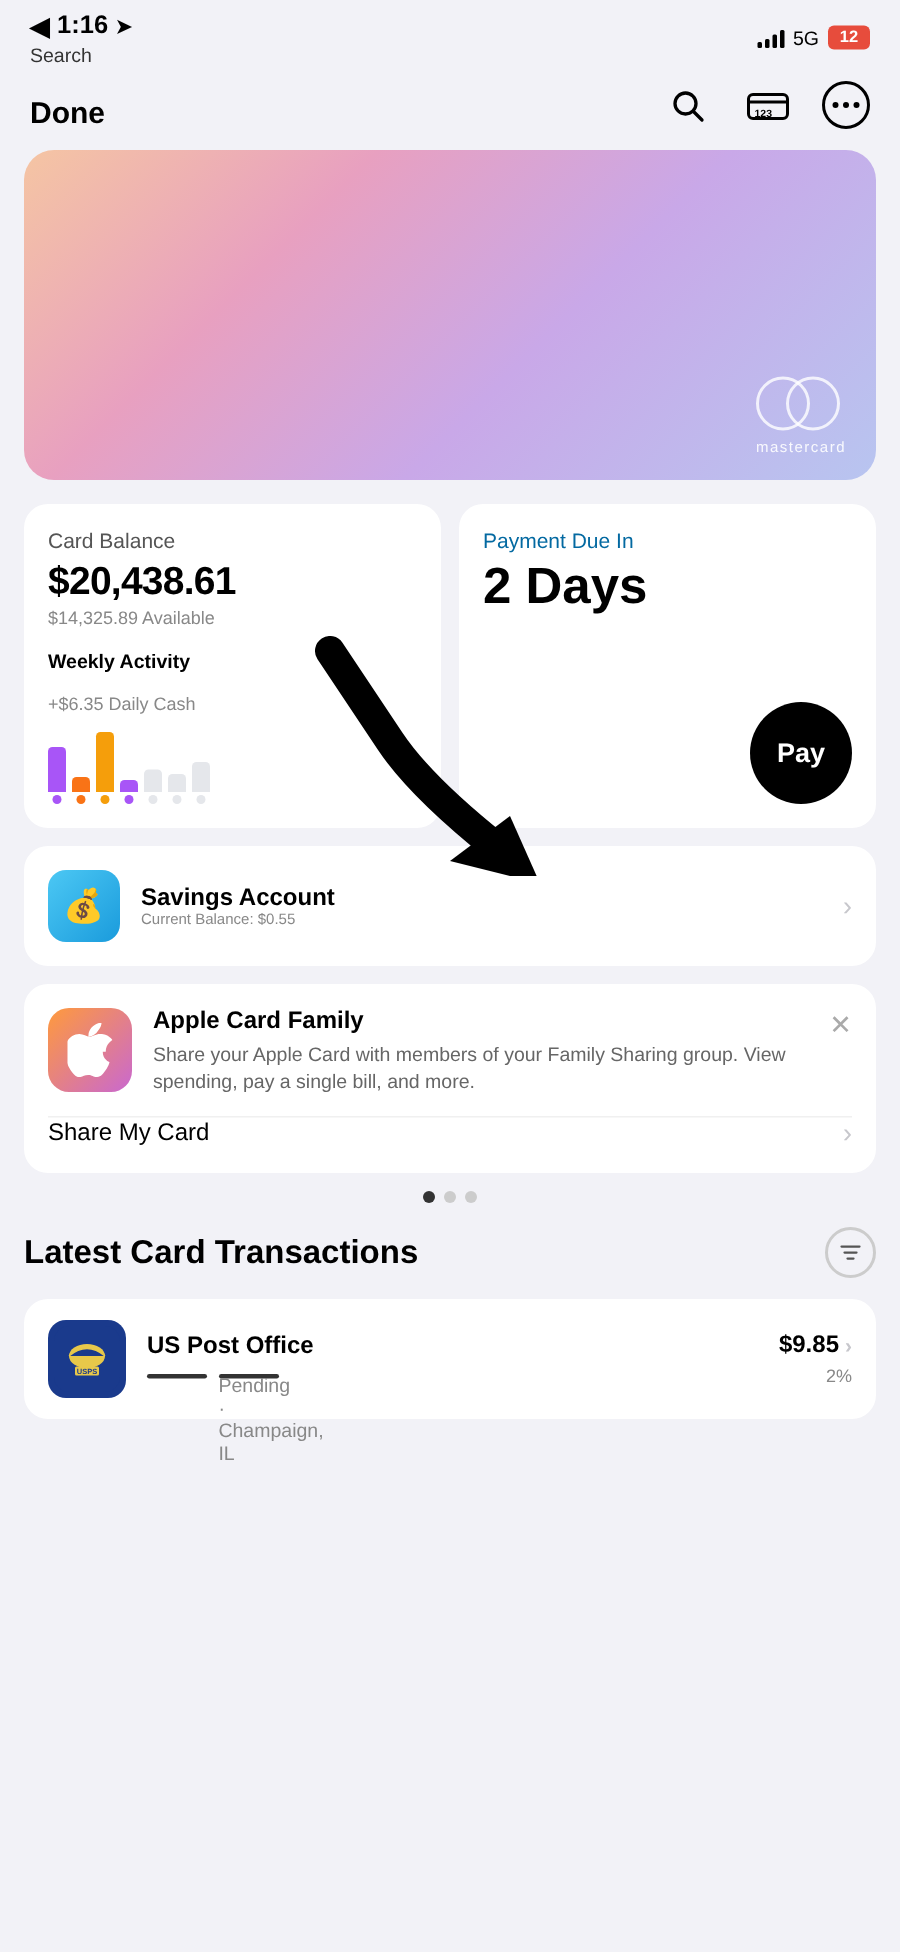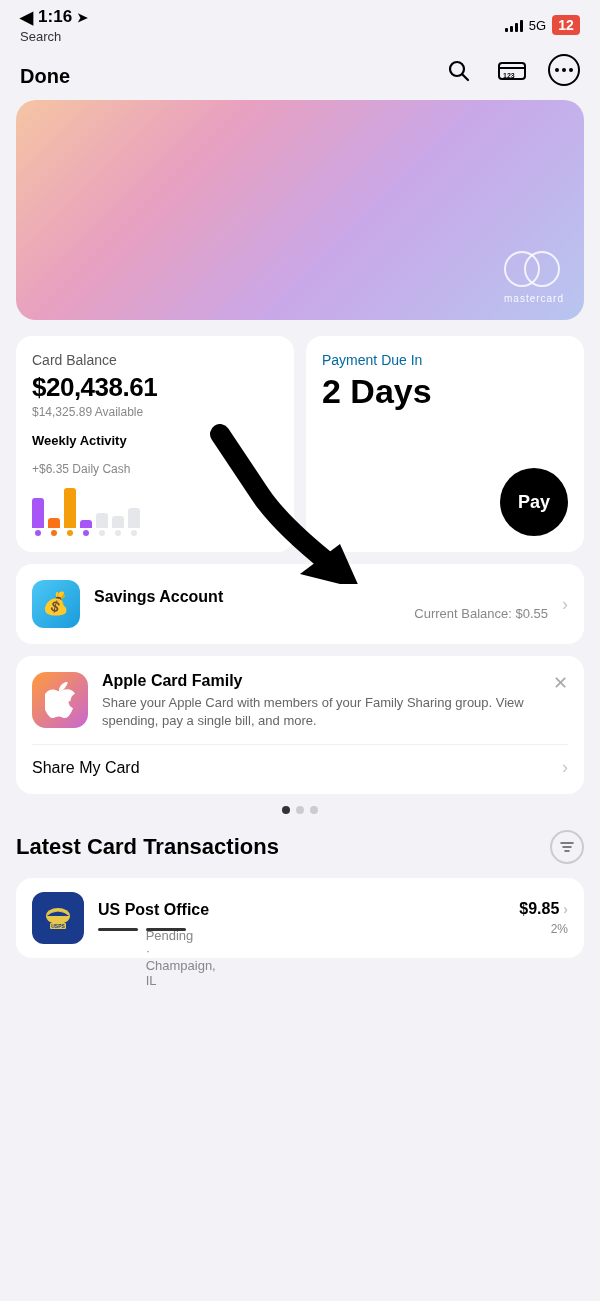--- a/index.html
+++ b/index.html
@@ -60,21 +60,21 @@
       font-size: 13px;
       font-weight: 400;
       text-align: center;
     }
     .battery {
       display: flex;
       align-items: center;
       background: #e74c3c;
       border-radius: 4px;
       padding: 2px 5px;
-      font-size: 14px;
+      font-size: 11px;
       font-weight: 700;
       color: white;
       min-width: 28px;
       justify-content: center;
     }
 
     
     .nav-bar {
       background: #f2f2f7;
       display: flex;
@@ -294,23 +294,22 @@
       flex-shrink: 0;
     }
     .savings-info {
       flex: 1;
     }
     .savings-title {
       font-size: 16px;
       font-weight: 600;
     }
     .savings-balance {
-      font-size: 13px;
+      font-size: 10px;
       color: #888;
-      text-align: right;
     }
     .chevron-right {
       color: #c7c7cc;
       font-size: 18px;
     }
 
     
     .family-section {
       margin: 0 16px 12px;
       background: white;
@@ -349,21 +348,21 @@
     }
     .family-close {
       font-size: 18px;
       color: #aaa;
       cursor: pointer;
       padding: 0 0 0 8px;
     }
     .share-row {
       margin-top: 14px;
       border-top: 1px solid #f0f0f0;
-      padding-top: 12px;
+      padding-top: 0;
       display: flex;
       align-items: center;
       justify-content: space-between;
     }
     .share-label {
       font-size: 16px;
       color: #000;
     }
 
     

